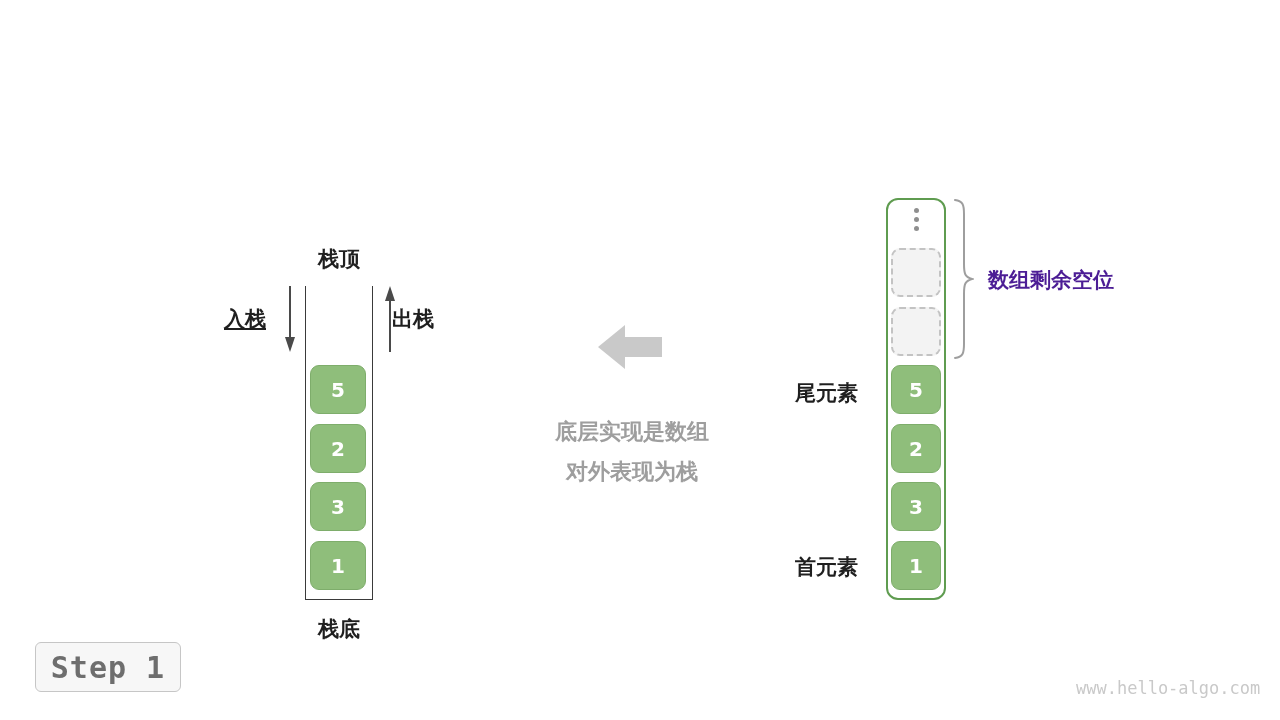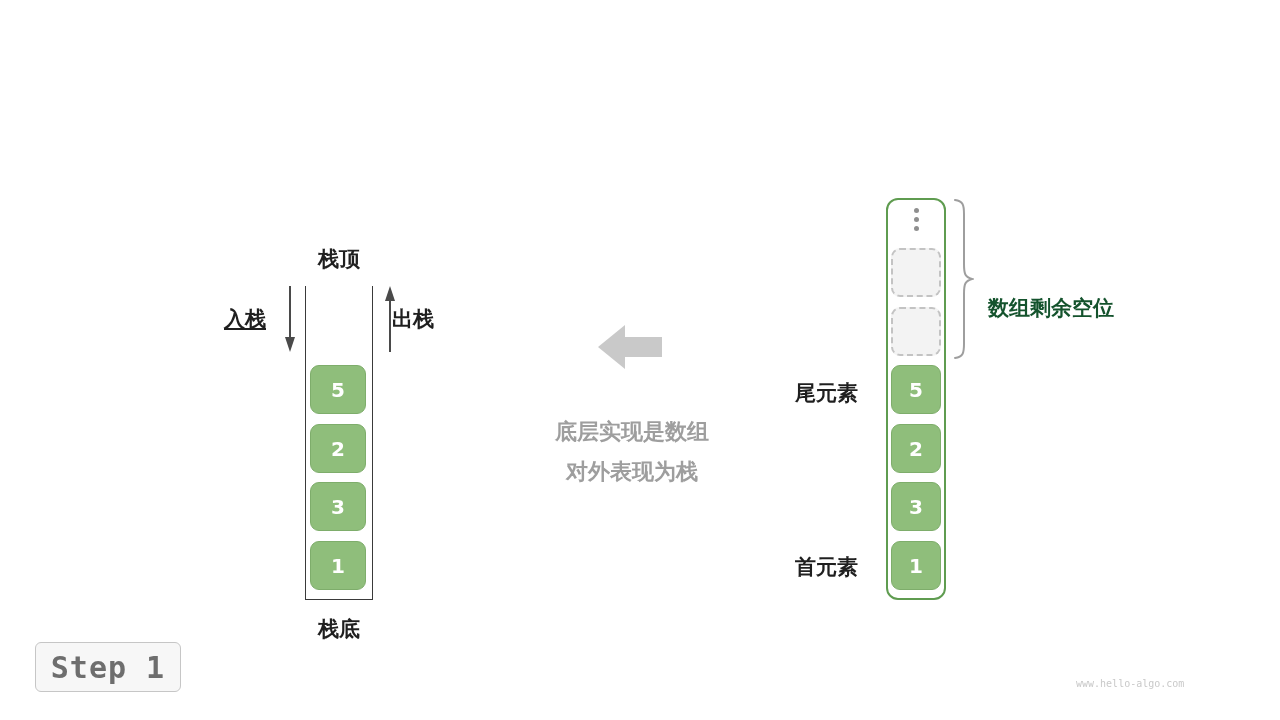--- a/index.html
+++ b/index.html
@@ -10,21 +10,21 @@
   }
   .canvas {
     position: relative; width: 1280px; height: 720px; background: #ffffff;
   }
   .label {
     position: absolute; font-weight: bold; color: #1f1f1f;
     font-size: 21px; white-space: nowrap;
   }
   .center-x { transform: translateX(-50%); }
   .right-anchor { transform: translateX(-100%); }
-  .gray-label { color: #14532d; margin-top: 28px; }
+  .gray-label { color: #4c1d95; }
 
   
   .stack-box {
     position: absolute; left: 305px; top: 286px; width: 68px; height: 314px;
     border-left: 1.5px solid #3a3a3a;
     border-right: 1.5px solid #3a3a3a;
     border-bottom: 1.5px solid #3a3a3a;
     background: #ffffff;
   }
   .cell {
@@ -68,21 +68,21 @@
     position: absolute; left: 35px; top: 642px; width: 146px; height: 50px;
     background: #f7f7f7; border: 1px solid #c6c6c6; border-radius: 6px;
     display: flex; align-items: center; justify-content: center;
     font-family: "DejaVu Sans Mono", "Liberation Mono", monospace;
     font-size: 30px; font-weight: bold; color: #6e6e6e; letter-spacing: 1px;
   }
 
   .watermark {
     position: absolute; left: 1076px; top: 678px;
     font-family: "DejaVu Sans Mono", "Liberation Mono", monospace;
-    font-size: 10px; color: #c9c9c9;
+    font-size: 17px; color: #c9c9c9;
   }
 </style>
 </head>
 <body>
 
 <div class="canvas">
 
   <div class="label center-x" style="left:339px; top:245px;">栈顶</div>
 
   <div class="label center-x" style="left:245px; top:305px;text-decoration:underline;">入栈</div>

